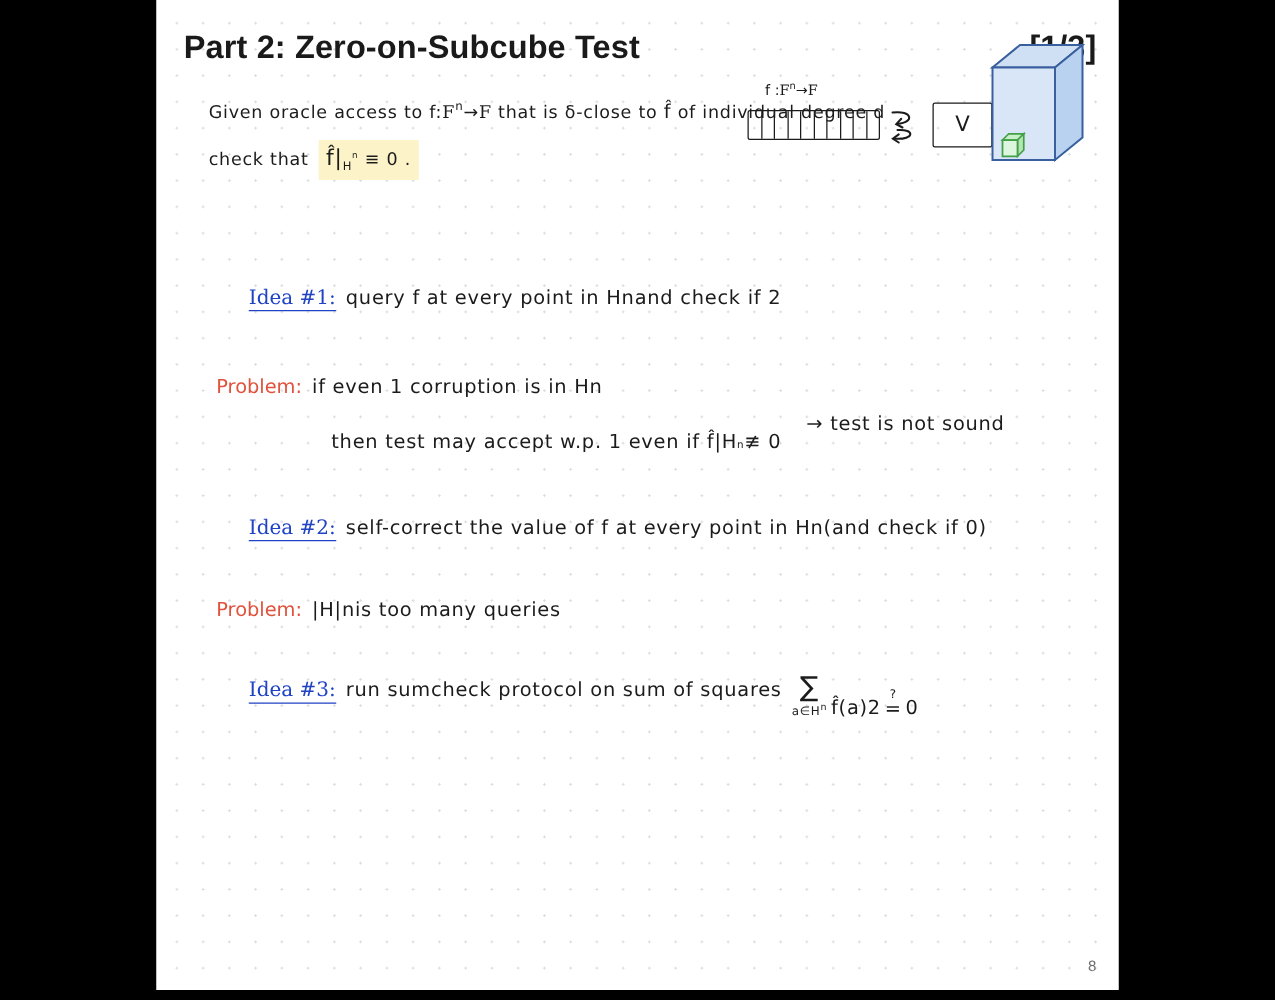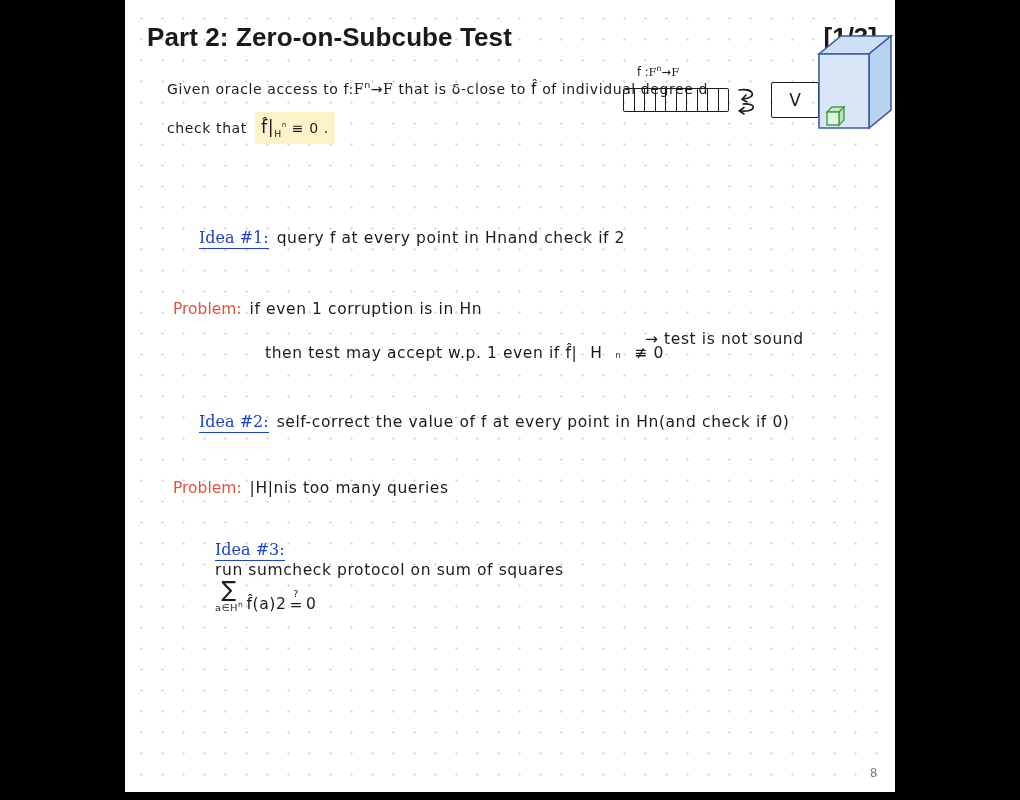--- a/index.html
+++ b/index.html
@@ -91,21 +91,21 @@
   .highlight-box {
     background: #fcf3c8;
     padding: 2px 6px 3px 6px;
     margin-left: 8px;
     display: inline-block;
   }
 
   
   #diagram {
     position: absolute;
-    left: 490px;
+    left: 465px;
     top: 62px;
     width: 270px;
     height: 130px;
   }
   #oracle-label {
     position: absolute;
     left: 22px;
     top: 2px;
     font-family: "DejaVu Sans", sans-serif;
     font-size: 11.5px;
@@ -262,21 +262,21 @@
       <span class="line-text sup">n</span>
       <span class="line-text"> and check if 2</span>
   </div>
 
   <div class="body-line" style="left:48px; top:300px;">
     <span class="label-problem">Problem:</span>
     <span class="line-text">if even 1 corruption is in H</span>
       <span class="line-text sup">n</span>
   </div>
 
-  <div class="body-line" style="left:140px; top:344px;gap:13px;">
+  <div class="body-line" style="left:140px; top:344px;">
     <span class="line-text">then test may accept w.p. 1 even if f̂|</span>
       <span class="line-text sub">H</span>
       <span class="line-text" style="font-size:0.52em; vertical-align:super;">n</span>
       <span class="line-text"> ≢ 0</span>
   </div>
   <div class="body-line hw-red" style="left:520px; top:330px;">
     <span class="line-text hw-red">→ test is not sound</span>
   </div>
 
   <div class="body-line" style="left:30px; top:412px;">
@@ -286,21 +286,21 @@
       <span class="line-text"> (and check if 0)</span>
   </div>
 
   <div class="body-line" style="left:48px; top:479px;">
     <span class="label-problem">Problem:</span>
     <span class="line-text">|H|</span>
       <span class="line-text sup">n</span>
       <span class="line-text"> is too many queries</span>
   </div>
 
-  <div class="body-line" style="left:46px; top:540px;flex-direction:column;">
+  <div class="body-line" style="left:30px; top:540px;">
     <span class="label-idea">Idea #3:</span>
     <span class="line-text">run sumcheck protocol on sum of squares</span>
     <span style="display:inline-flex; align-items:flex-end; margin-left:8px;">
       <span style="display:inline-flex; flex-direction:column; align-items:center; line-height:1;">
         <span class="line-text" style="font-size:22px;">∑</span>
         <span class="line-text" style="font-size:9.5px;text-align:right;"><span>a∈H</span><span style="font-size:0.8em; vertical-align:super;">n</span></span>
       </span>
       <span class="line-text" style="margin-left:3px;">f̂(a)</span>
         <span class="line-text sup">2</span>
       <span style="display:inline-flex; flex-direction:column; align-items:center; line-height:0.95; margin:0 3px;">

